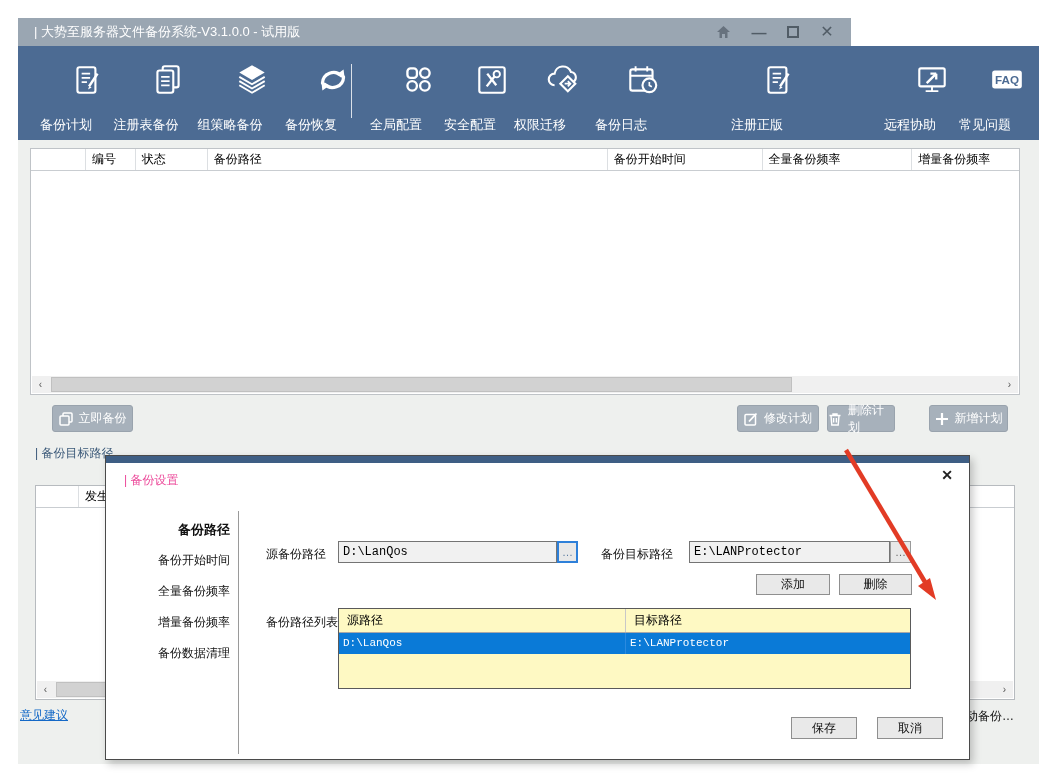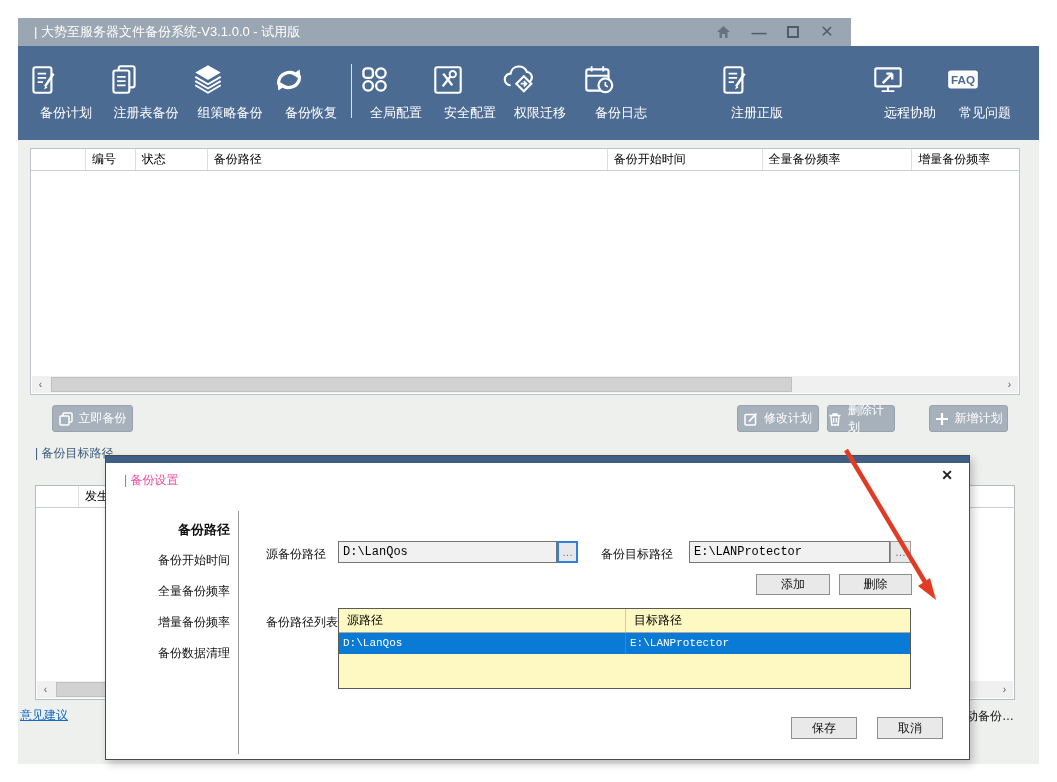--- a/index.html
+++ b/index.html
@@ -12,22 +12,22 @@
   .titlebar { position:absolute; left:0; top:0; width:833px; height:28px; background:#9aa6b2;
               color:#fff; font-size:13px; display:flex; align-items:center; padding-left:16px; }
   .win-controls { position:absolute; right:16px; top:0; height:28px; display:flex; gap:20px; align-items:center; }
   .wc { color:#515c66; font-size:15px; line-height:1; cursor:pointer; display:flex; align-items:center; justify-content:center; width:16px; height:16px; }
   .wc-min { font-weight:bold; }
   .wc-max { border:2px solid #515c66; width:12px; height:12px; }
   .wc-close { font-size:16px; }
 
   .toolbar { position:absolute; left:0; top:28px; width:1021px; height:94px; background:#4c6b93; }
   .tb-item { position:absolute; top:12px; width:80px; text-align:center; color:#fff; cursor:pointer; }
-  .tb-icon { display:flex; height:44px; align-items:center; justify-content:flex-start; }
-  .tb-label { font-size:13px; display:block; margin-top:2px; }
+  .tb-icon { display:flex; height:44px; align-items:center; justify-content:flex-end; }
+  .tb-label { font-size:13px; display:block; margin-top:14px; }
   .tb-divider { position:absolute; left:333px; top:18px; width:1px; height:54px; background:rgba(255,255,255,.8); }
 
   .content { position:absolute; left:0; top:122px; width:1021px; height:624px; background:#eef0ee; }
 
   
   .plan-table { position:absolute; left:12px; top:8px; width:990px; height:247px; background:#fff; border:1px solid #bfc3c7; }
   .pth { display:flex; height:22px; border-bottom:1px solid #c9cdd1; }
   .pth .c { font-size:12px; color:#000; line-height:21px; padding-left:6px; border-right:1px solid #dcdfe2; overflow:hidden; white-space:nowrap; }
   .pth .c:last-child { border-right:none; }
 

